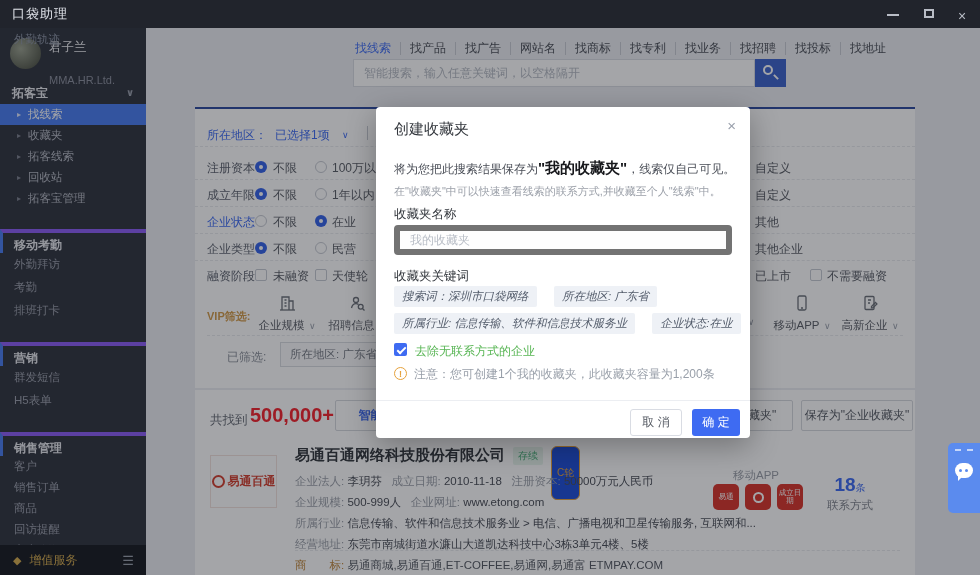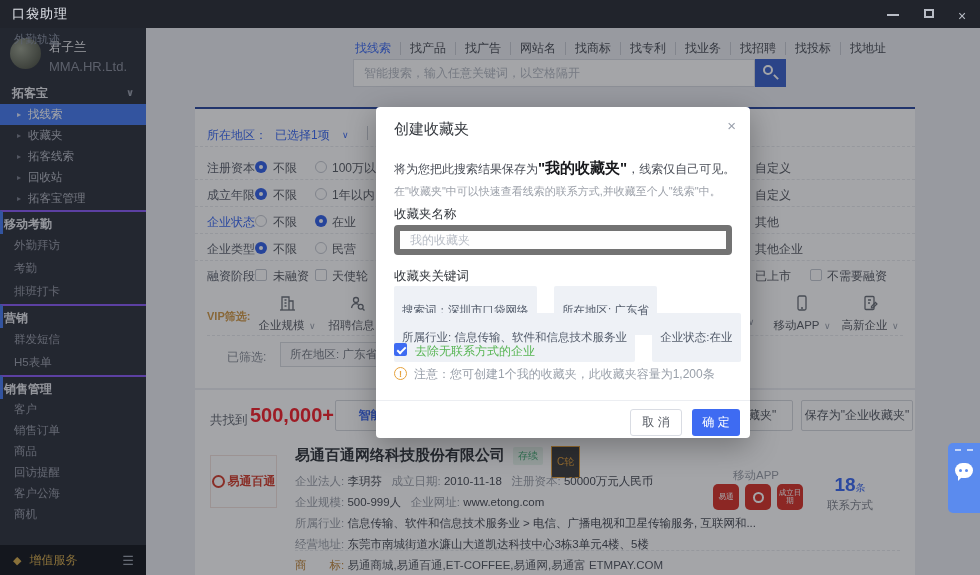--- a/index.html
+++ b/index.html
@@ -14,28 +14,28 @@
   .ico-min { width:12px; height:0; border-top:2px solid #b9bdc6; position:absolute; top:7px; left:1px; }
   .ico-max { width:10px; height:9px; border:2px solid #b9bdc6; position:absolute; top:2px; left:2px; }
   .ico-close { color:#b9bdc6; font-size:14px; line-height:14px; text-align:center; width:14px; }
 
   
   .sidebar { position:absolute; top:28px; left:0; width:146px; height:547px; background:#30343e; z-index:70; overflow:hidden; }
   .side-user { height:54px; padding:10px 2px 0 10px; display:flex; }
   .avatar { width:31px; height:31px; border-radius:50%; background:radial-gradient(circle at 35% 35%, #9aa08e, #5c6153 70%, #3d4138); flex:0 0 31px; }
   .uinfo { margin-left:8px; padding-top:1px; }
   .uname { color:#f0f1f4; font-size:12.5px; }
-  .ucorp { color:#8b909d; font-size:13px; margin-top:3px; }
+  .ucorp { color:#8b909d; font-size:11px; margin-top:18px; }
   .sec1-hd { height:22px; line-height:22px; color:#e7e9ee; font-size:12px; font-weight:bold; padding:0 12px; position:relative; }
   .sec1-hd .chev { position:absolute; right:12px; color:#9aa0ac; font-size:10px; }
   .s1-item { height:21px; line-height:21px; font-size:11.5px; color:#b6bac4; padding-left:28px; position:relative; cursor:pointer; }
   .s1-item .blt { position:absolute; left:17px; font-size:8px; color:#7d828e; }
   .s1-item.active { background:#4a7df0; color:#fff; }
   .s1-item.active .blt { color:#dfe7fd; }
-  .grp-hd { height:24px; line-height:24px; margin-top:1px; border-top:2px solid #8b5cf6; color:#e7e9ee; font-size:12px; font-weight:bold; padding-left:1px; border-left:3px solid #4a7df0; }
+  .grp-hd { height:24px; line-height:24px; margin-top:20px; border-top:4px solid #8b5cf6; color:#e7e9ee; font-size:12px; font-weight:bold; padding-left:11px; border-left:3px solid #4a7df0; }
   .g-item { height:23px; line-height:23px; font-size:11.5px; color:#9a9fab; padding-left:14px; cursor:pointer; }
   .g-item.dim { color:#5d6370; }
   .g-item.sm { height:21px; line-height:21px; }
   .side-foot { position:absolute; bottom:0; left:0; width:146px; height:30px; background:#171a21; display:flex; align-items:center; }
   .side-foot .dia { color:#d4ab4e; font-size:11px; margin-left:13px; }
   .side-foot .lbl { color:#d4ab4e; font-size:12px; margin-left:8px; }
   .side-foot .ham { position:absolute; right:12px; color:#9aa0ac; font-size:13px; cursor:pointer; }
 
   
   .content { position:absolute; left:146px; top:28px; width:834px; height:547px; background:#eceef2; }
@@ -77,21 +77,21 @@
   .rc-prefix { position:absolute; left:15px; top:22px; font-size:12.5px; color:#666b74; }
   .rc-count { position:absolute; left:55px; top:14px; font-size:20px; font-weight:bold; color:#f5222d; }
   .rc-suffix { position:absolute; left:150px; top:22px; font-size:12.5px; color:#666b74; }
   .btn-line { position:absolute; top:10px; height:31px; border:1px solid #d5d8de; background:#fff; font-size:12px; color:#555a63; text-align:center; cursor:pointer; border-radius:2px; }
   .btn-line.blue { color:#3e6bf2; font-weight:bold; }
   .logo-box { position:absolute; left:15px; top:65px; width:67px; height:53px; border:1px solid #f2e3de; display:flex; align-items:center; justify-content:center; }
   .logo-ring { width:13px; height:13px; border:2px solid #d43f2f; border-radius:50%; margin-right:3px; }
   .logo-tx { color:#d43f2f; font-weight:bold; font-size:12px; white-space:nowrap; }
   .co-name { position:absolute; left:100px; top:56px; font-size:15px; font-weight:bold; color:#33373d; cursor:pointer; white-space:nowrap; }
   .badge-g { position:absolute; left:318px; top:57px; background:#e8f6ee; color:#4caf7a; font-size:10px; padding:2px 5px; border-radius:2px; }
-  .badge-o { position:absolute; left:356px; top:56px; border:1px solid #e6a23c; background:#404040; color:#e6a23c; font-size:10px; padding:8px 5px; border-radius:0; }
+  .badge-o { position:absolute; left:356px; top:56px; border:1px solid #e6a23c; background:#1d4ed8; color:#e6a23c; font-size:10px; padding:19px 5px; border-radius:6px; }
   .inforow { position:absolute; left:100px; font-size:11.5px; white-space:nowrap; }
   .k { color:#9a9fa8; }
   .v { color:#4a4e57; }
   .rdash { position:absolute; left:100px; right:15px; top:160px; border-top:1px dashed #e8eaee; }
   .tm-k { color:#c0883e; font-size:11.5px; }
   .tm-v { color:#555a63; font-size:11.5px; }
   .app-label { position:absolute; left:515px; top:78px; width:92px; text-align:center; font-size:11.5px; color:#9a9fa8; }
   .app { position:absolute; top:94px; width:26px; height:26px; background:#d8342a; border-radius:5px; color:#fff; font-size:7.5px; line-height:8px; display:flex; align-items:center; justify-content:center; text-align:center; cursor:pointer; overflow:hidden; }
   .app .ring { width:11px; height:11px; border:2px solid #fff; border-radius:50%; }
   .cts-num { position:absolute; left:625px; top:84px; width:60px; text-align:center; color:#3e6bf2; font-size:19px; font-weight:bold; }
@@ -110,21 +110,21 @@
   .m-title { position:absolute; left:18px; top:13px; font-size:15px; color:#33373d; }
   .m-close { position:absolute; right:14px; top:10px; font-size:15px; color:#9aa0ac; cursor:pointer; }
   .m-intro1 { position:absolute; left:18px; top:52px; white-space:nowrap; }
   .m-intro1 .a, .m-intro1 .c { font-size:12px; color:#4a4e57; }
   .m-intro1 .b { font-size:15px; font-weight:bold; color:#17181c; }
   .m-intro2 { position:absolute; left:18px; top:77px; font-size:11px; color:#9a9fa8; white-space:nowrap; }
   .m-lab { position:absolute; left:18px; font-size:12.5px; color:#33373d; }
   .m-input { position:absolute; left:18px; top:118px; width:338px; height:30px; border:6px solid #737373; border-radius:4px; background:#fefefe; font-size:12px; padding:0 10px; color:#333; outline:none; font-family:inherit; }
   .m-input::placeholder { color:#b8bdc6; }
   .m-tagrow { position:absolute; left:18px; white-space:nowrap; }
-  .m-tag { display:inline-block; background:#eef1f6; color:#535c6b; font-size:11.5px; padding:17px 8px; margin-right:13px; border-radius:2px; }
+  .m-tag { display:inline-block; background:#eef1f6; color:#535c6b; font-size:11.5px; padding:3px 8px; margin-right:13px; border-radius:2px;font-style:italic; }
   .m-cbrow { position:absolute; left:18px; top:236px; height:14px; }
   .m-cb { position:absolute; left:0; top:0; width:13px; height:13px; background:#3e6bf2; border-radius:2px; cursor:pointer; }
   .m-cb::after { content:""; position:absolute; left:4.5px; top:1.5px; width:3px; height:7px; border:solid #fff; border-width:0 2px 2px 0; transform:rotate(45deg); }
   .m-cblabel { position:absolute; left:21px; top:0; font-size:12px; color:#57b553; white-space:nowrap; cursor:pointer; }
   .m-noterow { position:absolute; left:18px; top:259px; }
   .m-bang { position:absolute; left:0; top:1px; width:13px; height:13px; border:1px solid #e6a23c; border-radius:50%; color:#e6a23c; font-size:9px; font-weight:bold; text-align:center; line-height:13px; }
   .m-note { position:absolute; left:20px; top:0; font-size:12px; color:#989fa9; white-space:nowrap; }
   .m-footline { position:absolute; left:0; right:0; top:293px; border-top:1px solid #eceef2; }
   .m-btn { position:absolute; top:302px; height:27px; border-radius:3px; font-size:12px; text-align:center; line-height:25px; cursor:pointer; }
   .m-cancel { left:254px; width:52px; border:1px solid #d9dce3; background:#fff; color:#555a63; }

